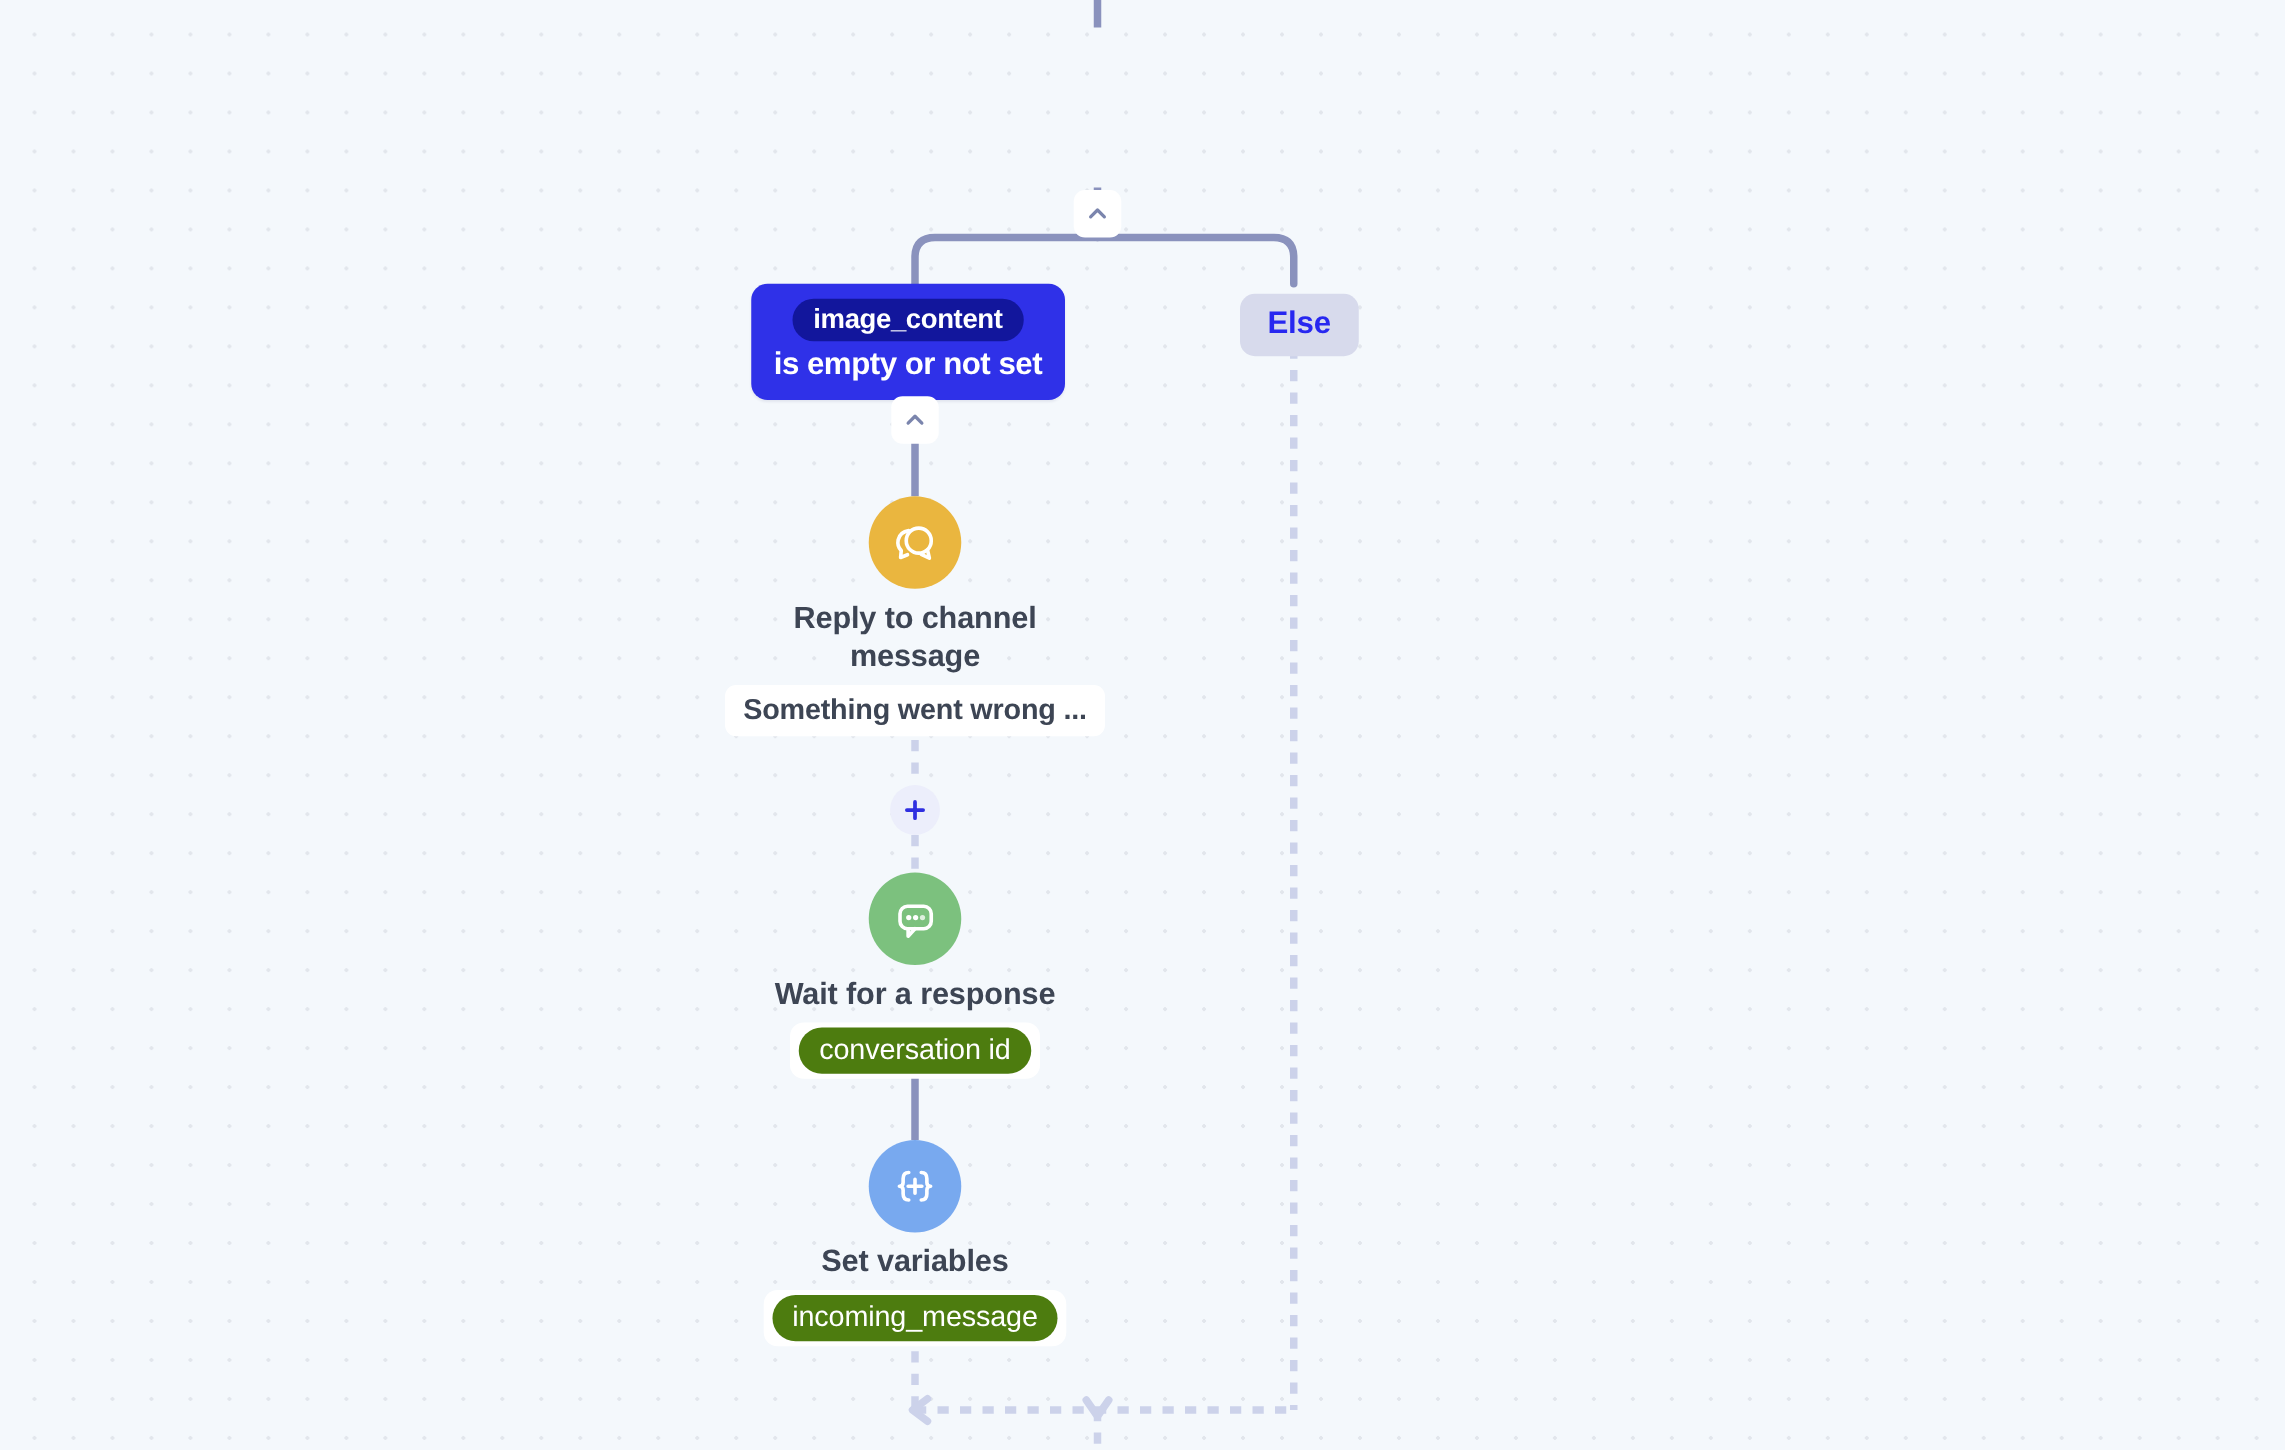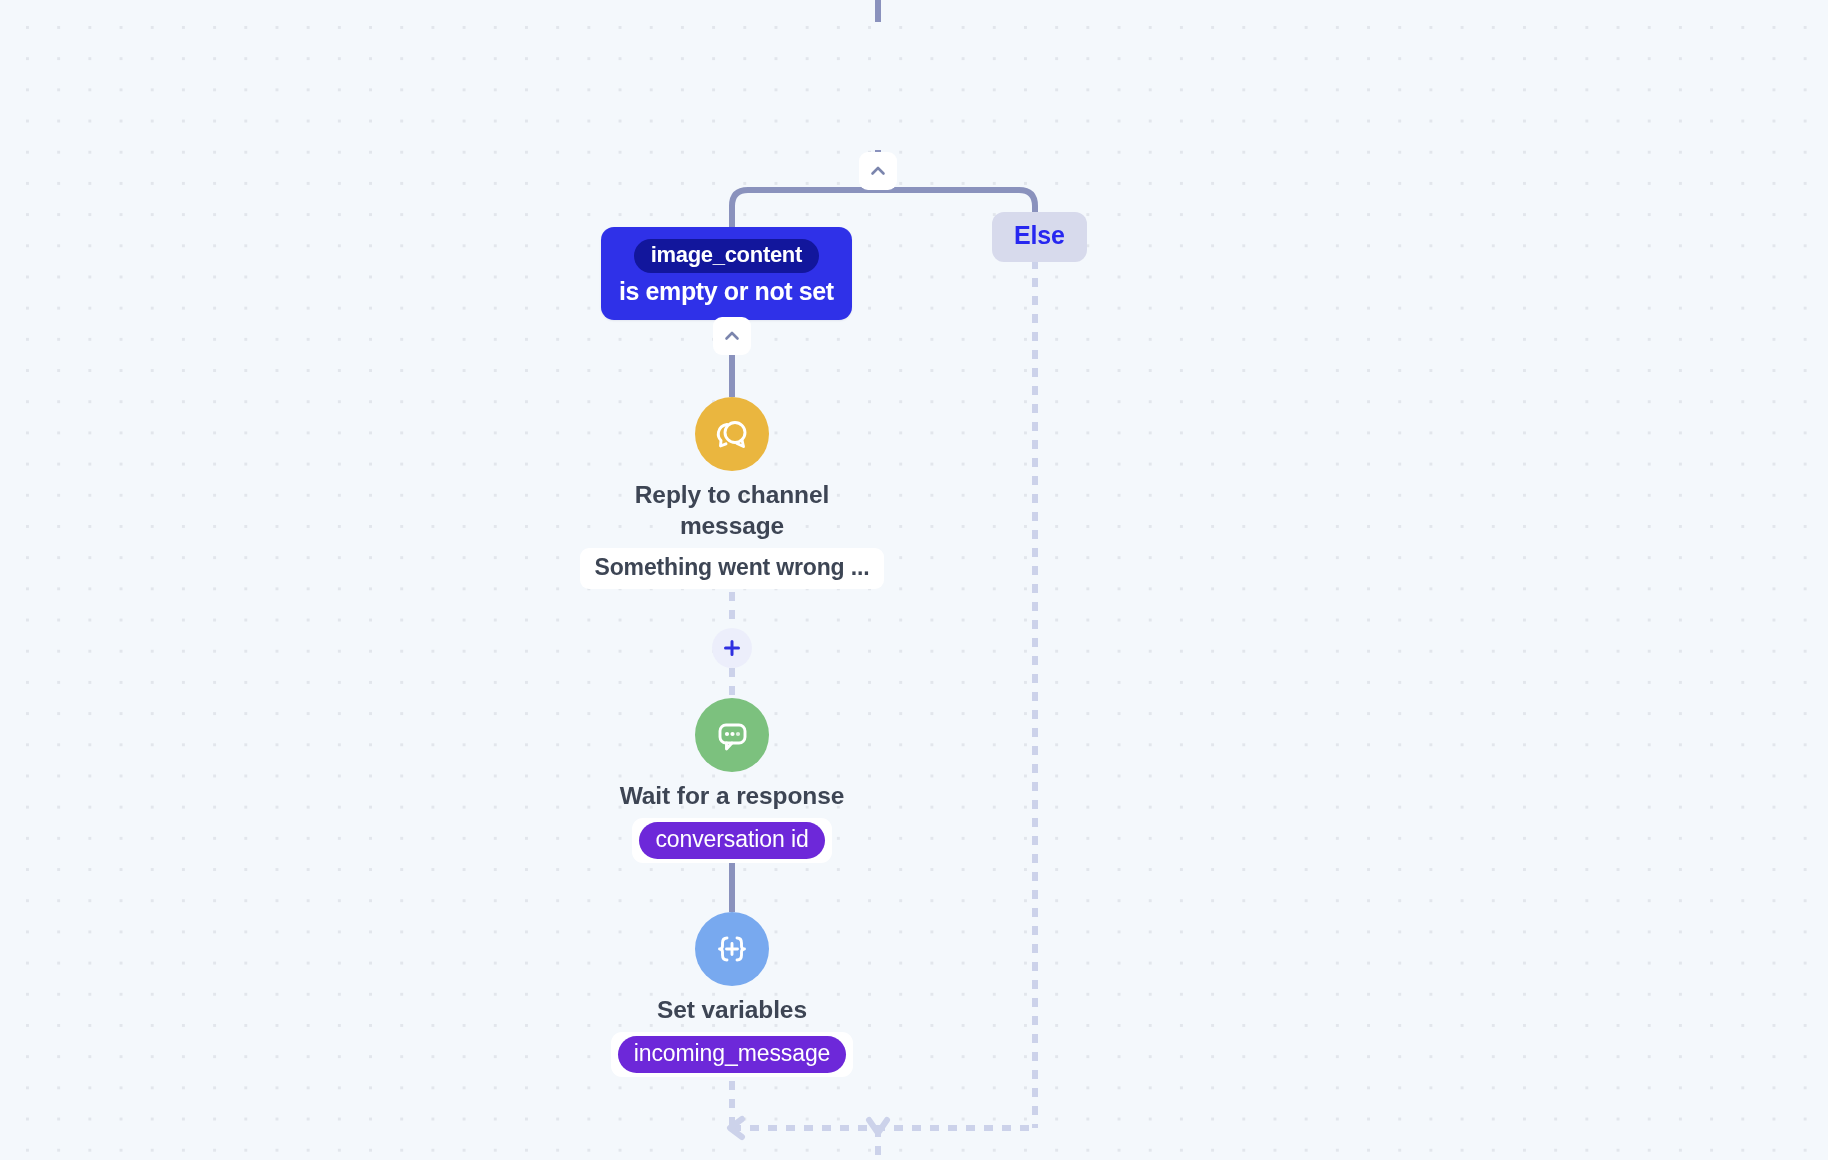--- a/index.html
+++ b/index.html
@@ -66,21 +66,21 @@
 
   
   .chip-plate {
     margin-top: 6px;
     background: #ffffff;
     border-radius: 11px;
     padding: 4px 7px;
     display: inline-flex;
   }
   .chip {
-    background: #6d28d9;
+    background: #4d7c0f;
     color: #ffffff;
     border-radius: 999px;
     padding: 4px 16px 6px;
     font-size: 23px;
     font-weight: 500;
     letter-spacing: -0.1px;
     white-space: nowrap;
     cursor: pointer;
   }
 
@@ -218,21 +218,21 @@
     <div class="condition-var">image_content</div>
     <div class="condition-op">is empty or not set</div>
   </div>
 
   <div class="chevron-btn" style="left:732px; top:317px;">
     <svg width="20" height="20" viewBox="0 0 20 20">
       <path d="M4.5 12.5 L10 7 L15.5 12.5" stroke="#7b85ad" stroke-width="2.6" fill="none" stroke-linecap="round" stroke-linejoin="round"></path>
     </svg>
   </div>
 
-  <div class="else-box" style="left:992px; top:212px;">
+  <div class="else-box" style="left:992px; top:235px;">
     <span class="else-label">Else</span>
   </div>
 
   <div class="node" style="left:732px; top:397px;">
     <div class="node-icon" style="background:#eab63f;">
       <svg width="42" height="42" viewBox="0 0 42 42">
         <path d="M16 11.5 Q9 12.5 7.5 19 Q6.5 24 10 27.5 L9.5 33 L15 30.8" stroke="#ffffff" stroke-width="2.9" fill="none" stroke-linecap="round" stroke-linejoin="round"></path>
         <circle cx="24" cy="19.5" r="10" stroke="#ffffff" stroke-width="2.9" fill="none"></circle>
         <path d="M31 27 L32.5 33.5 L26 30.5" stroke="#ffffff" stroke-width="2.9" fill="none" stroke-linecap="round" stroke-linejoin="round"></path>
       </svg>

